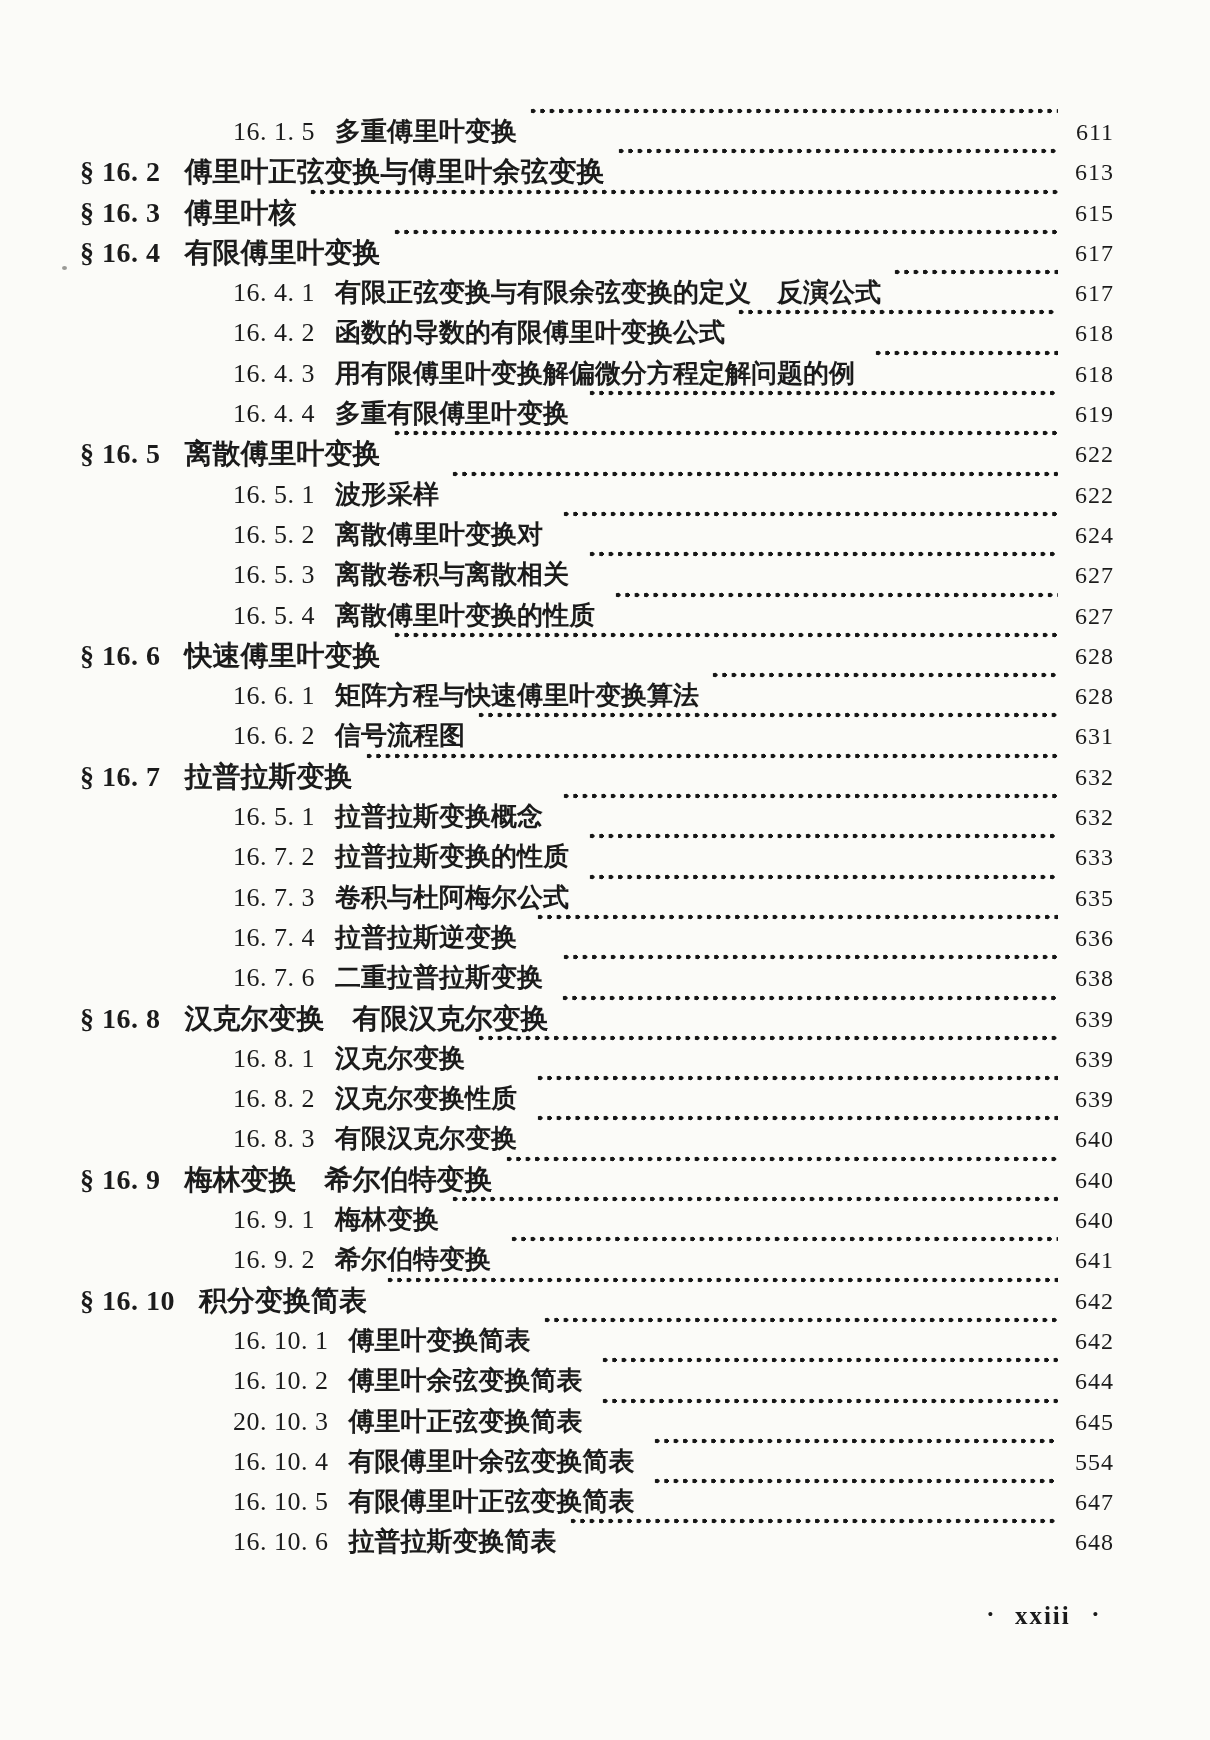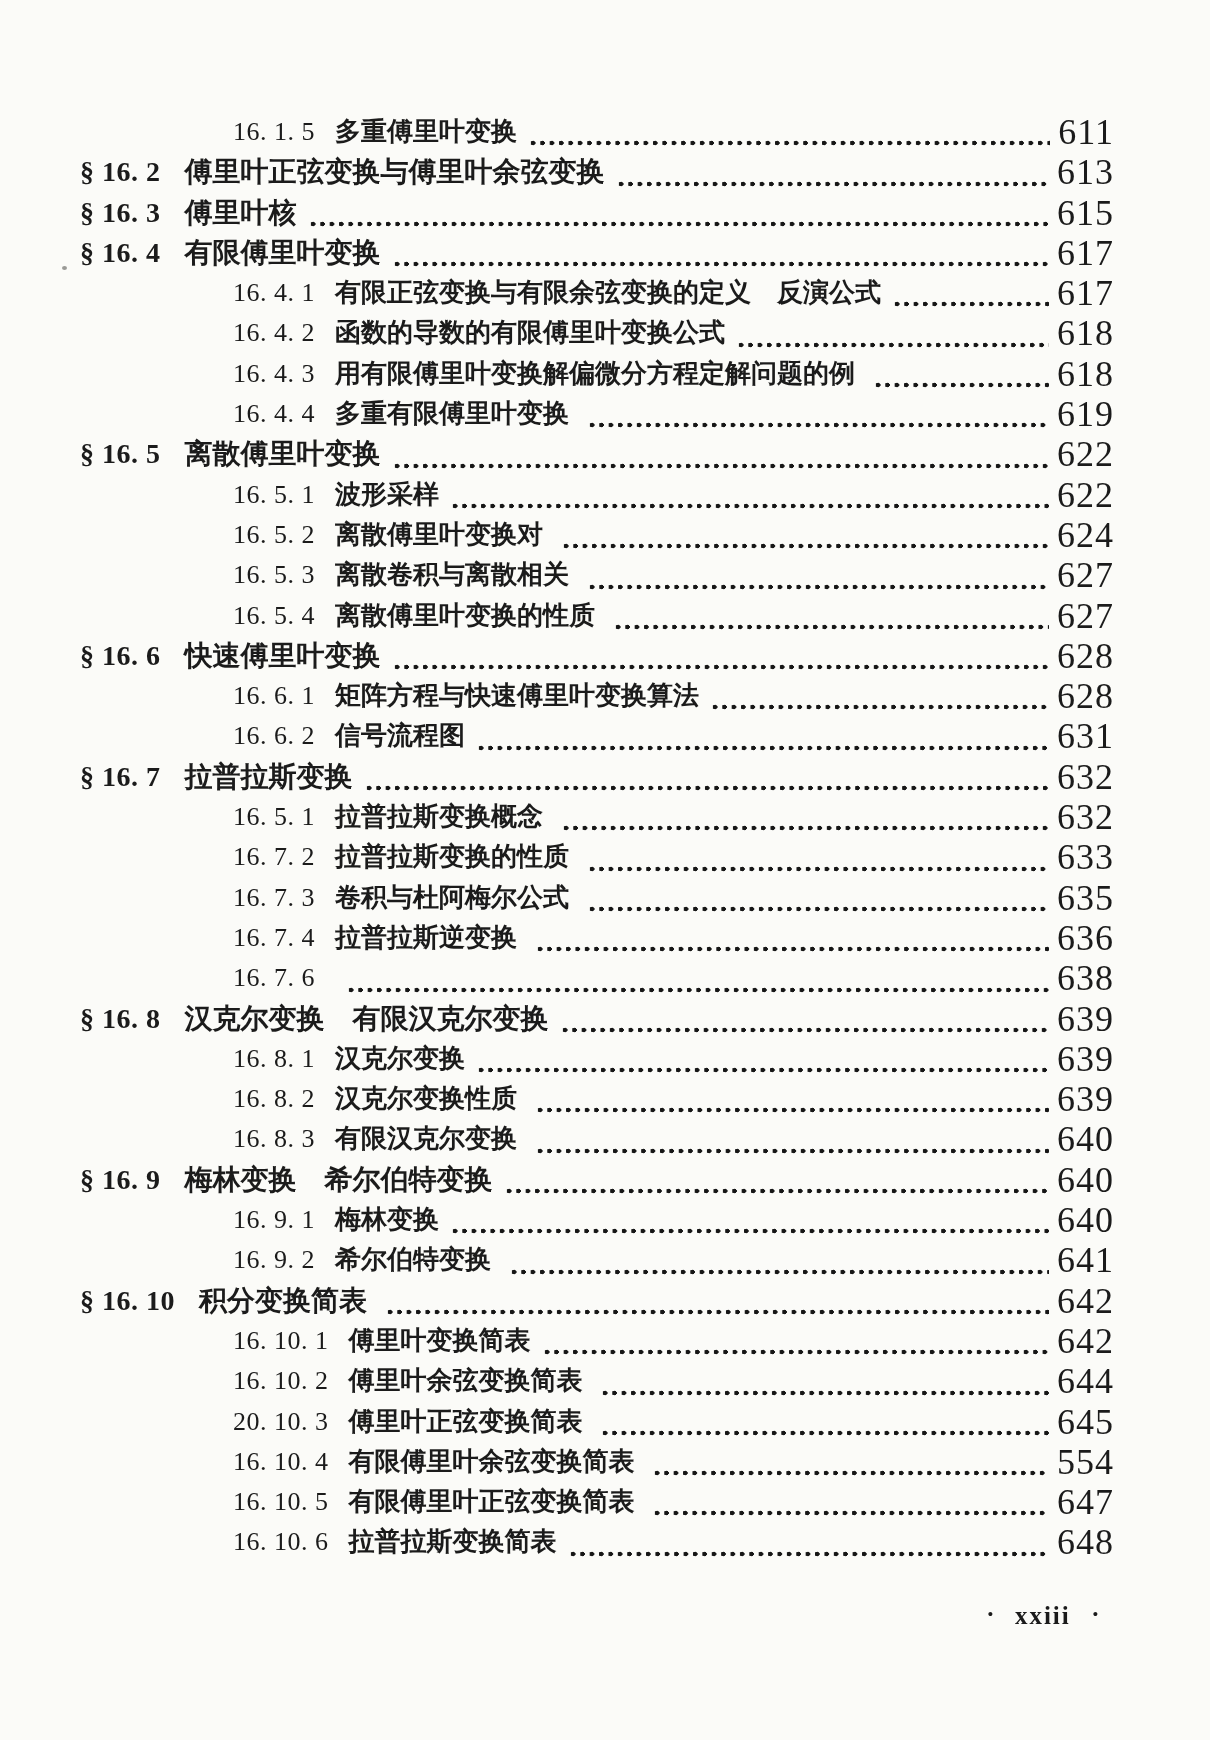--- a/index.html
+++ b/index.html
@@ -30,21 +30,21 @@
   .toc {
     position: absolute;
     top: 112px; left: 0; right: 0;
     display: flex;
     flex-direction: column;
   }
   .row {
     height: 40.3px;
     line-height: 40.3px;
     display: flex;
-    align-items: flex-end;
+    align-items: flex-start;
     padding-right: 96px;
     white-space: pre;
   }
   .row.sec { padding-left: 80px; font-size: 28px; font-weight: 700; }
   .row.sub { padding-left: 233px; font-size: 26px; }
   .row .num { white-space: pre; letter-spacing: 0.5px; }
   .row.sec .num { margin-right: 24px; }
   .row.sub .num { margin-right: 20px; font-weight: 400; }
   .row.sub .title { font-weight: 600; }
   .leader {
@@ -55,21 +55,21 @@
     transform: translateY(-5px);
     background-image: radial-gradient(circle at 4px 4px, #161616 2.15px, rgba(0,0,0,0) 2.6px);
     background-size: 9.4px 8px;
     background-repeat: repeat-x;
     background-position: left center;
   }
   .pagenum {
     flex: 0 0 auto;
     min-width: 48px;
     text-align: right;
-    font-size: 36px;
+    font-size: 24px;
     font-weight: 400;
     letter-spacing: 1px;
   }
   .folio {
     position: absolute;
     top: 1598px;
     right: 0;
     height: 36px;
     line-height: 36px;
     padding-right: 112px;
@@ -214,20 +214,21 @@
       <span class="pagenum">635</span>
     </div>
       <div class="row sub">
       <span class="num">16. 7. 4</span>
       <span class="title">拉普拉斯逆变换 </span>
       <span class="leader"></span>
       <span class="pagenum">636</span>
     </div>
       <div class="row sub">
       <span class="num">16. 7. 6</span>
+      <span class="title">二重拉普拉斯变换 </span>
       <span class="leader"></span>
       <span class="pagenum">638</span>
     </div>
       <div class="row sec">
       <span class="num">§ 16. 8</span>
       <span class="title">汉克尔变换　有限汉克尔变换</span>
       <span class="leader"></span>
       <span class="pagenum">639</span>
     </div>
       <div class="row sub">

